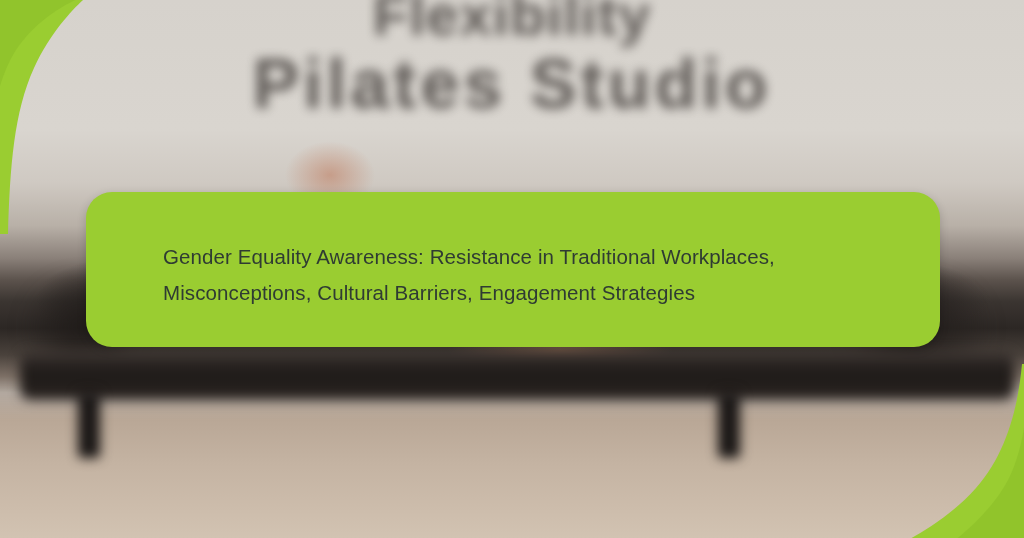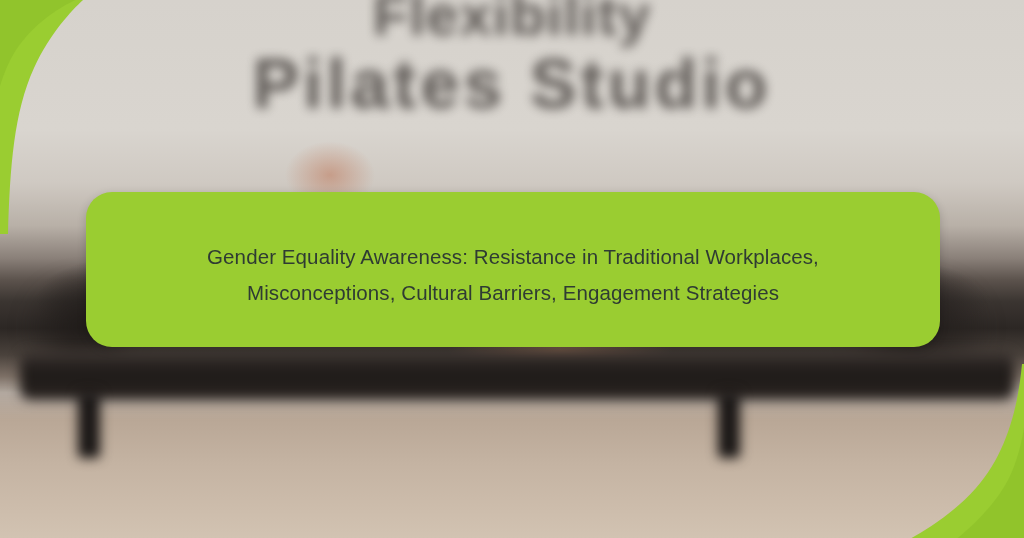--- a/index.html
+++ b/index.html
@@ -120,21 +120,20 @@
     border-radius: 26px;
     box-shadow: 0 3px 10px rgba(0,0,0,0.18);
     display: flex;
     align-items: center;
     justify-content: center;
   }
   .card-title {
     color: #2f3b33;
     font-size: 20.5px;
     line-height: 36px;
-    text-align: center;
     font-weight: 400;
     max-width: 700px;
     letter-spacing: 0.1px;
     margin-top: 10px;
   }
 </style>
 </head>
 <body>
 
 <div class="slide">

